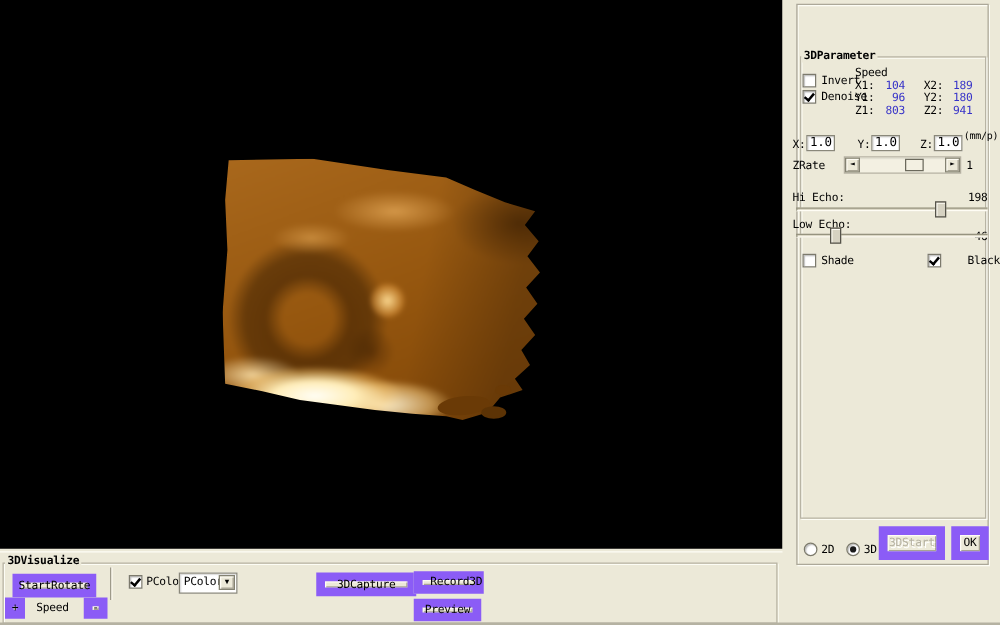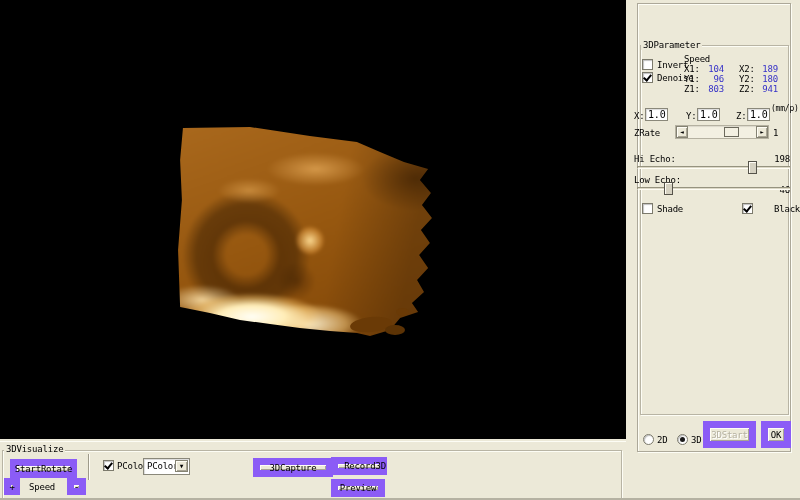--- a/index.html
+++ b/index.html
@@ -39,21 +39,21 @@
   }
   .us-blob { position:absolute; border-radius:50%; }
 
   
   #right-panel { left:626px; top:0; width:174px; height:500px; background:#ece9d8; }
   #inner-panel {
     left:11px; top:3px; width:154px; height:449px;
     border:1px solid #aca899; box-shadow:1px 1px 0 #fdfdf5, inset 1px 1px 0 #fdfdf5;
   }
   .groupbox { position:absolute; border:1px solid #b8b4a4; box-shadow:1px 1px 0 #fdfdf5, inset 1px 1px 0 #fdfdf5; }
-  .gb-label { position:absolute; background:#ece9d8; padding:0 2px; line-height:10px; white-space:nowrap; }
+  .gb-label { position:absolute; background:#ece9d8; padding:0 2px; line-height:10px; white-space:nowrap;font-weight:bold; }
 
   
   .btn {
     position:absolute; display:flex; align-items:center; justify-content:center;
     background:#ece9d8; border:7px solid #8b5cf6;
     box-shadow:inset 1px 1px 0 #fffdf5, inset -1px -1px 0 #a8a494;
     font-family:inherit; font-size:9px; letter-spacing:-0.2px; color:#000; cursor:default; white-space:nowrap;
   }
   .btn.disabled { color:#b5b1a1; text-shadow:1px 1px 0 #fff; }
   .cb, .radio {

